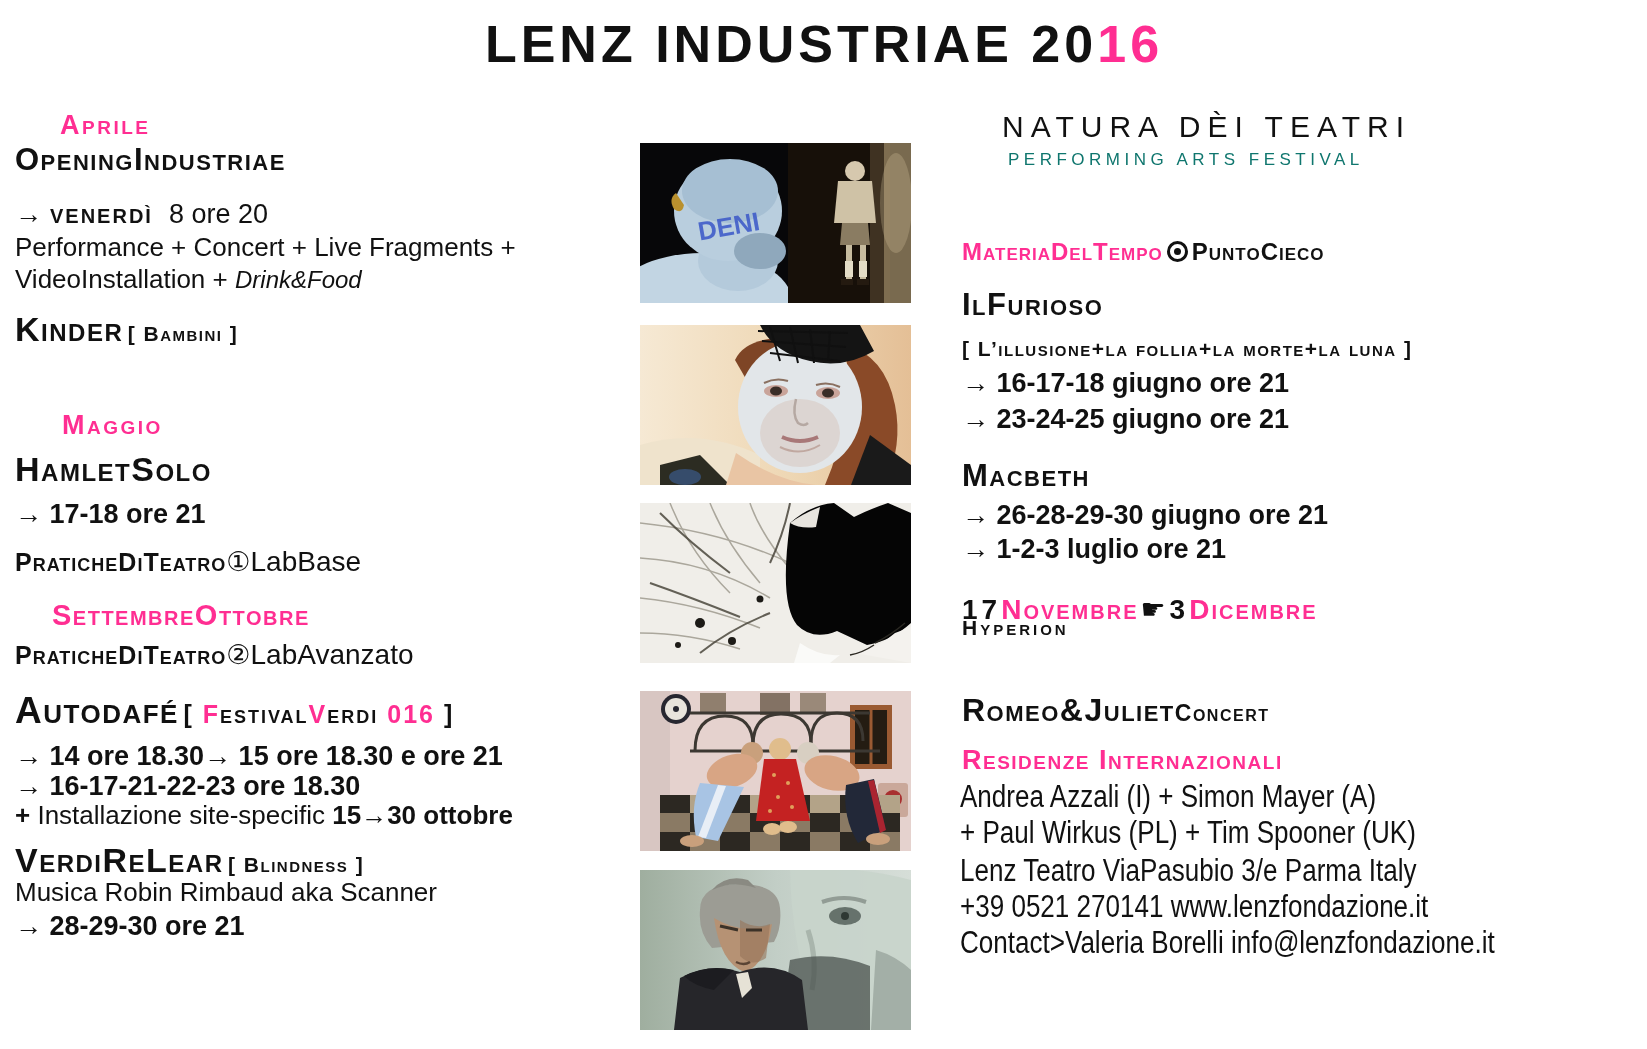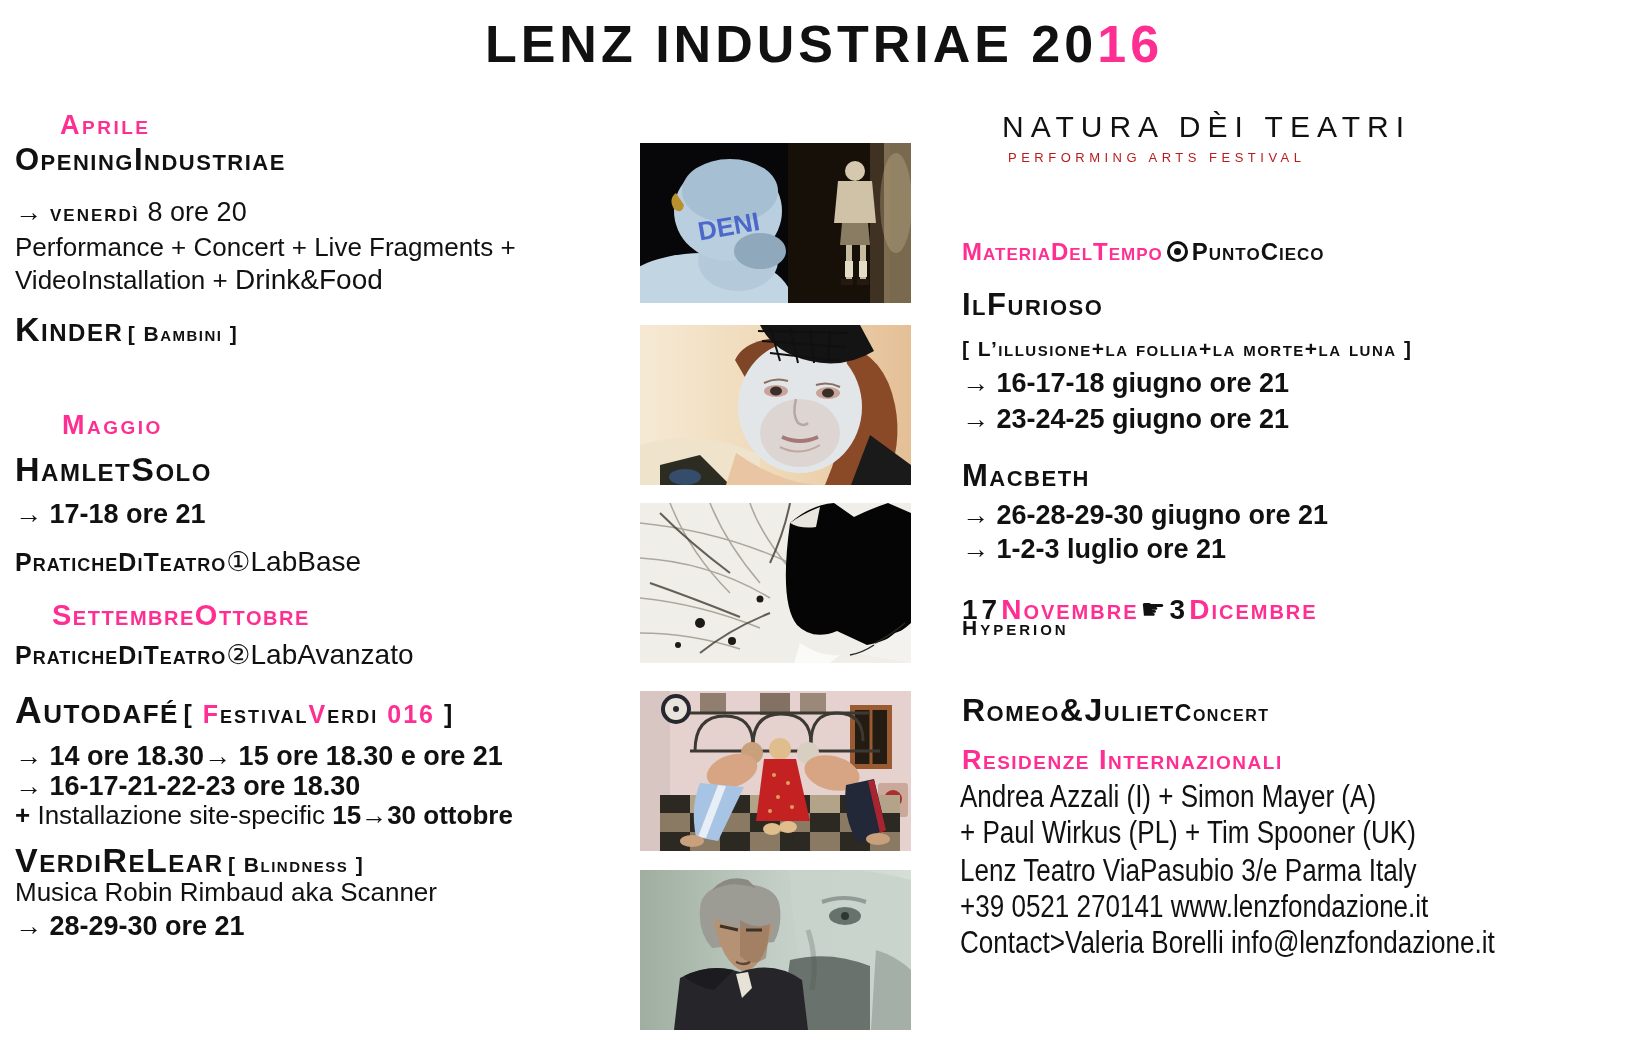--- a/index.html
+++ b/index.html
@@ -14,37 +14,37 @@
   
   .month{font-size:27px;font-weight:700;letter-spacing:2.5px;}
   .h-lg{font-size:34px;font-weight:700;letter-spacing:1.5px;}
   .h-md{font-size:29px;font-weight:700;letter-spacing:1.5px;}
   .h-sub{font-size:21px;font-weight:700;letter-spacing:1.5px;}
   .h-sub2{font-size:23px;font-weight:700;letter-spacing:1.5px;}
   
   .date{font-size:27px;font-weight:700;}
   .body{font-size:26px;font-weight:400;}
   .arrow{font-size:27px;font-weight:400;margin-right:8px;}
-  .daycaps{font-size:24px;font-weight:700;letter-spacing:2px;margin-right:8px;}
+  .daycaps{font-size:29px;font-weight:700;letter-spacing:2px;margin-right:16px;}
   .time{font-size:27px;font-weight:400;}
   .pr{font-size:25px;font-weight:700;letter-spacing:1px;}
   .circnum{font-size:27px;font-weight:400;font-family:"DejaVu Sans",sans-serif;}
   .labname{font-size:28px;font-weight:400;}
   .fv{font-size:25px;font-weight:700;letter-spacing:2px;}
   .natura{font-size:30px;font-weight:500;letter-spacing:7px;}
-  .perfarts{font-size:13px;font-weight:500;letter-spacing:4.5px;color:#b91c1c;}
+  .perfarts{font-size:17px;font-weight:500;letter-spacing:4.5px;color:#0f766e;}
   .bigdate{font-size:28px;font-weight:700;letter-spacing:2px;}
   .bigdate .num{letter-spacing:4px;}
   .hand{font-family:"DejaVu Sans",sans-serif;font-size:28px;font-weight:400;margin:0 2px;}
   .mt{font-size:24px;font-weight:700;letter-spacing:1px;}
   .circdot{display:inline-block;width:21px;height:21px;border:3px solid var(--ink);border-radius:50%;position:relative;vertical-align:-2px;margin:0 4px;}
   .circdot::after{content:"";position:absolute;left:50%;top:50%;width:7px;height:7px;margin:-3.5px 0 0 -3.5px;background:var(--ink);border-radius:50%;}
   .cond{display:inline-block;transform:scaleX(.84);transform-origin:0 50%;font-size:31px;font-weight:400;letter-spacing:0;}
   .b{font-weight:700;}
-  .it{font-size:28px;}
+  .it{font-style:italic;font-size:24px;}
   .photo{position:absolute;left:640px;width:271px;height:160px;overflow:hidden;background:#ddd;}
   .photo svg{display:block;width:100%;height:100%;}
 </style>
 </head>
 <body>
 
 <div id="page">
 
   <div class="abs title" style="top:14px;left:64px"><span>LENZ INDUSTRIAE 20</span><span class="pink">16</span></div>
 

